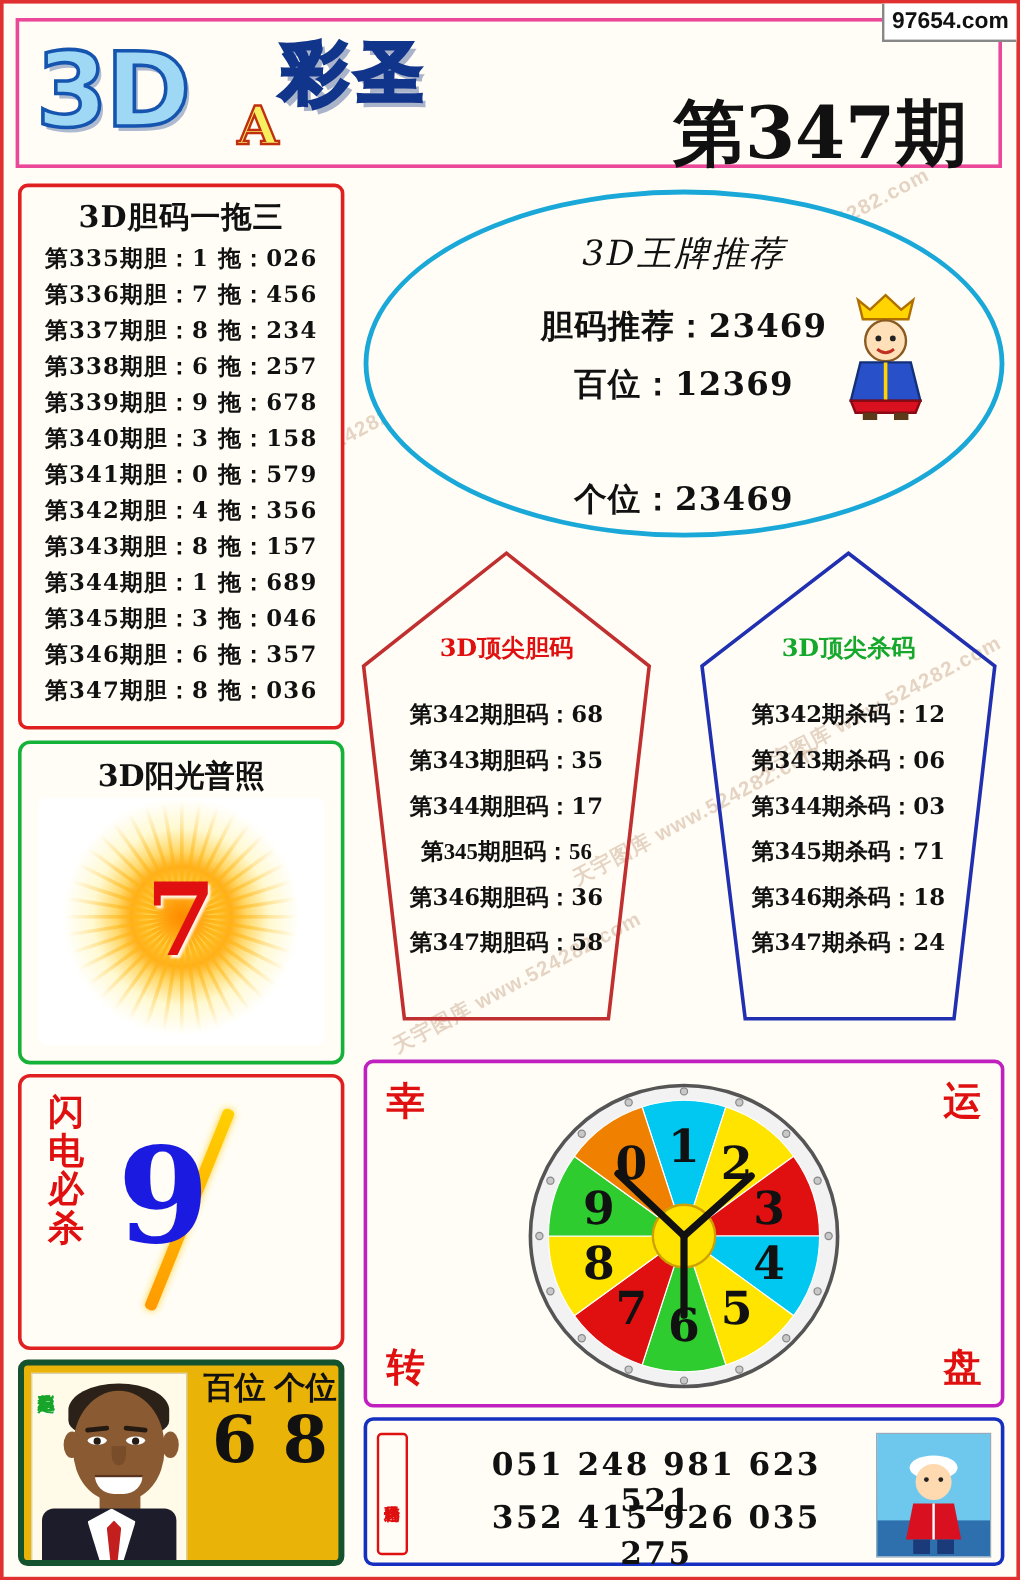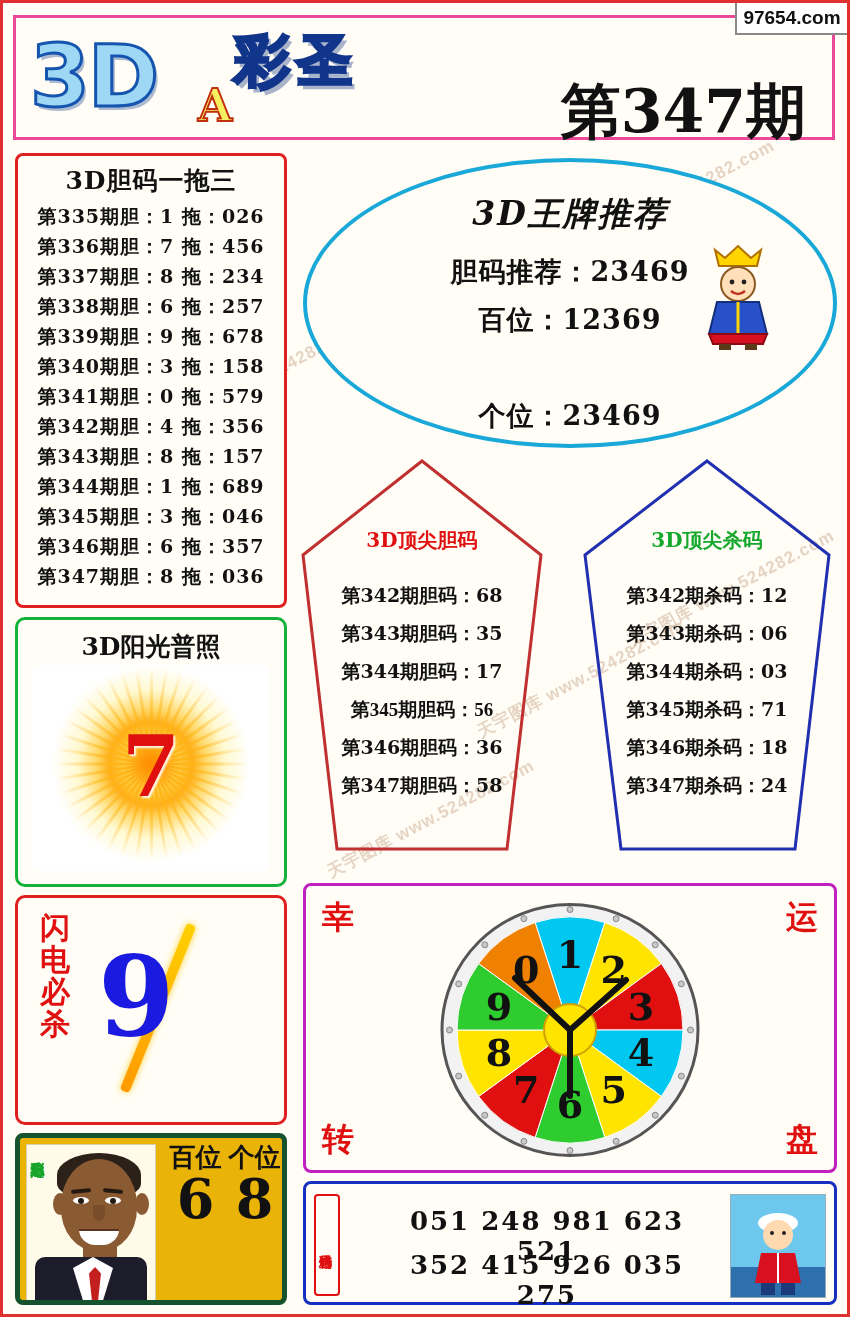--- a/index.html
+++ b/index.html
@@ -209,21 +209,21 @@
     font-family:"DejaVu Serif",serif;line-height:54px;
   }
   
   .boxEllipse{
     position:absolute;left:300px;top:155px;width:534px;height:290px;
     border:4px solid #19a8d8;border-radius:50%;background:#fffdf5;
     box-sizing:border-box;
   }
   .ell-title{
     position:absolute;left:0;right:0;top:30px;text-align:center;
-    font-size:33px;font-weight:bold;color:#111;
+    font-size:29px;font-weight:normal;color:#111;
     font-family:"DejaVu Serif",serif;letter-spacing:2px;
     font-style:italic;
   }
   .ell-line{
     position:absolute;left:0;right:0;text-align:center;
     font-size:27px;font-weight:bold;color:#111;
     font-family:"DejaVu Serif",serif;letter-spacing:1px;
   }
   .king{
     position:absolute;right:52px;top:78px;width:86px;height:110px;

